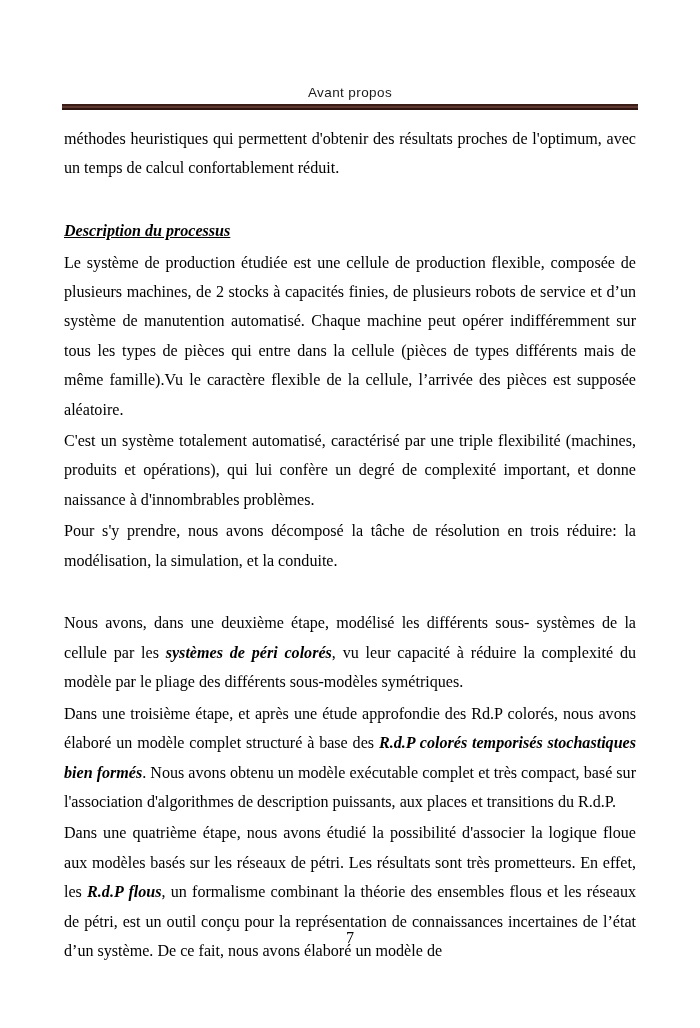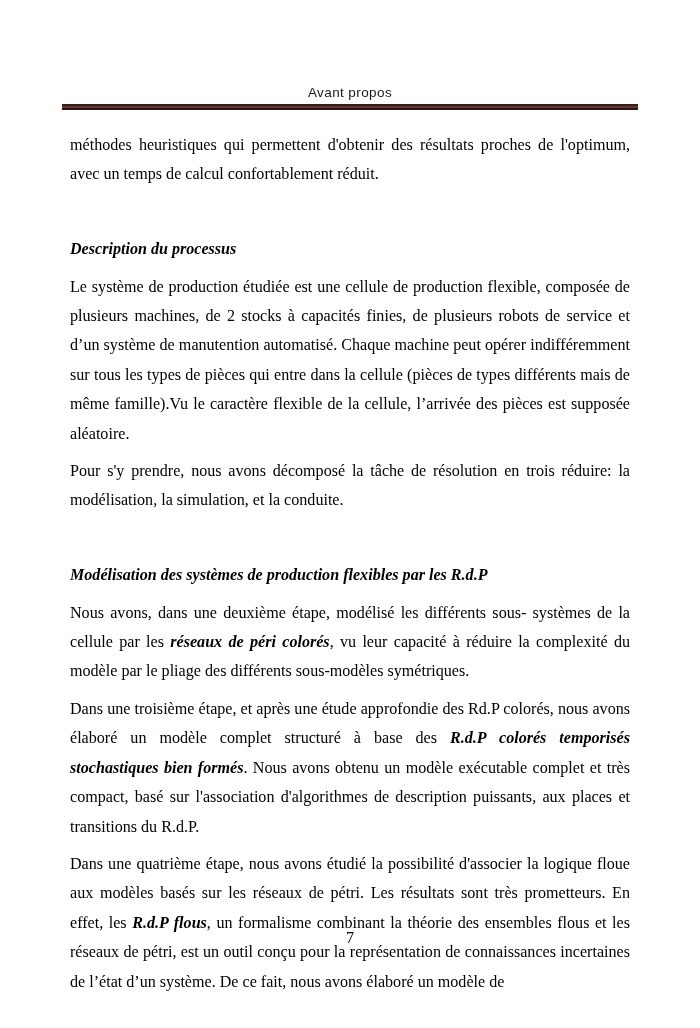--- a/index.html
+++ b/index.html
@@ -60,21 +60,21 @@
     left: 62px;
     top: 122px;
     width: 576px;
     font-size: 16.1px;
     line-height: 29.4px;
     text-align: justify;
     text-justify: inter-word;
   }
 
   .content p {
-    margin: 8px;
+    margin: 2px;
     text-align: justify;
   }
 
   .para {
     text-indent: 0;
   }
 
   .spacer-line {
     height: 29.4px;
   }
@@ -85,20 +85,21 @@
   }
   .num-heading .num {
     display: inline-block;
     width: 26px;
   }
 
   .sub-heading {
     font-weight: bold;
     font-style: italic;
     text-align: left;
+    text-decoration: underline;
   }
 
   .bi {
     font-weight: bold;
     font-style: italic;
   }
 
   
   .content p:last-child { text-align: justify; }
 
@@ -127,29 +128,29 @@
 
     <p class="para">méthodes heuristiques qui permettent d'obtenir des résultats proches de l'optimum, avec un temps de calcul confortablement réduit.</p>
 
     <div class="spacer-line"></div>
 
 
     <p class="sub-heading">Description du processus</p>
 
     <p class="para">Le système de production étudiée est une cellule de production flexible, composée de plusieurs machines, de 2 stocks à capacités finies, de plusieurs robots de service et d’un système de manutention automatisé. Chaque machine peut opérer indifféremment sur tous les types de pièces qui entre dans la cellule (pièces de types différents mais de même famille).Vu le caractère flexible de la cellule, l’arrivée des pièces est supposée aléatoire.</p>
 
+    <p class="para">C'est un système totalement automatisé, caractérisé par une triple flexibilité (machines, produits et opérations), qui lui confère un degré de complexité important, et donne naissance à d'innombrables problèmes.</p>
 
     <p class="para">Pour s'y prendre, nous avons décomposé la tâche de résolution en trois réduire: la modélisation, la simulation, et la conduite.</p>
 
     <div class="spacer-line"></div>
 
-    <p class="sub-heading">Modélisation des systèmes de production flexibles par les R.d.P</p>
 
 
-    <p class="para"><span>Nous avons, dans une deuxième étape,  modélisé les différents sous- systèmes de la cellule par les </span><span class="bi">réseaux de péri colorés</span><span>, vu leur capacité à réduire la complexité du modèle par le pliage des différents sous-modèles symétriques.</span></p>
+    <p class="para"><span>Nous avons, dans une deuxième étape,  modélisé les différents sous- systèmes de la cellule par les </span><span class="bi">systèmes de péri colorés</span><span>, vu leur capacité à réduire la complexité du modèle par le pliage des différents sous-modèles symétriques.</span></p>
 
     <p class="para"><span>Dans une troisième étape, et après une étude approfondie des Rd.P colorés, nous avons élaboré un modèle complet structuré à base des </span><span class="bi">R.d.P colorés temporisés stochastiques bien formés</span><span>. Nous avons obtenu un modèle exécutable complet et très compact, basé sur l'association d'algorithmes de description puissants, aux places et transitions du R.d.P.</span></p>
 
     <p class="para"><span>Dans une quatrième étape, nous avons étudié la possibilité d'associer la logique floue aux modèles basés sur les réseaux de pétri. Les résultats sont très prometteurs. En effet, les </span><span class="bi">R.d.P flous</span><span>, un formalisme combinant la théorie des ensembles flous et les réseaux de pétri, est un outil conçu pour la représentation de connaissances incertaines de l’état d’un système. De ce fait, nous avons élaboré un modèle de</span></p>
 
   </div>
 
   <div class="folio">7</div>
 
 </div>

